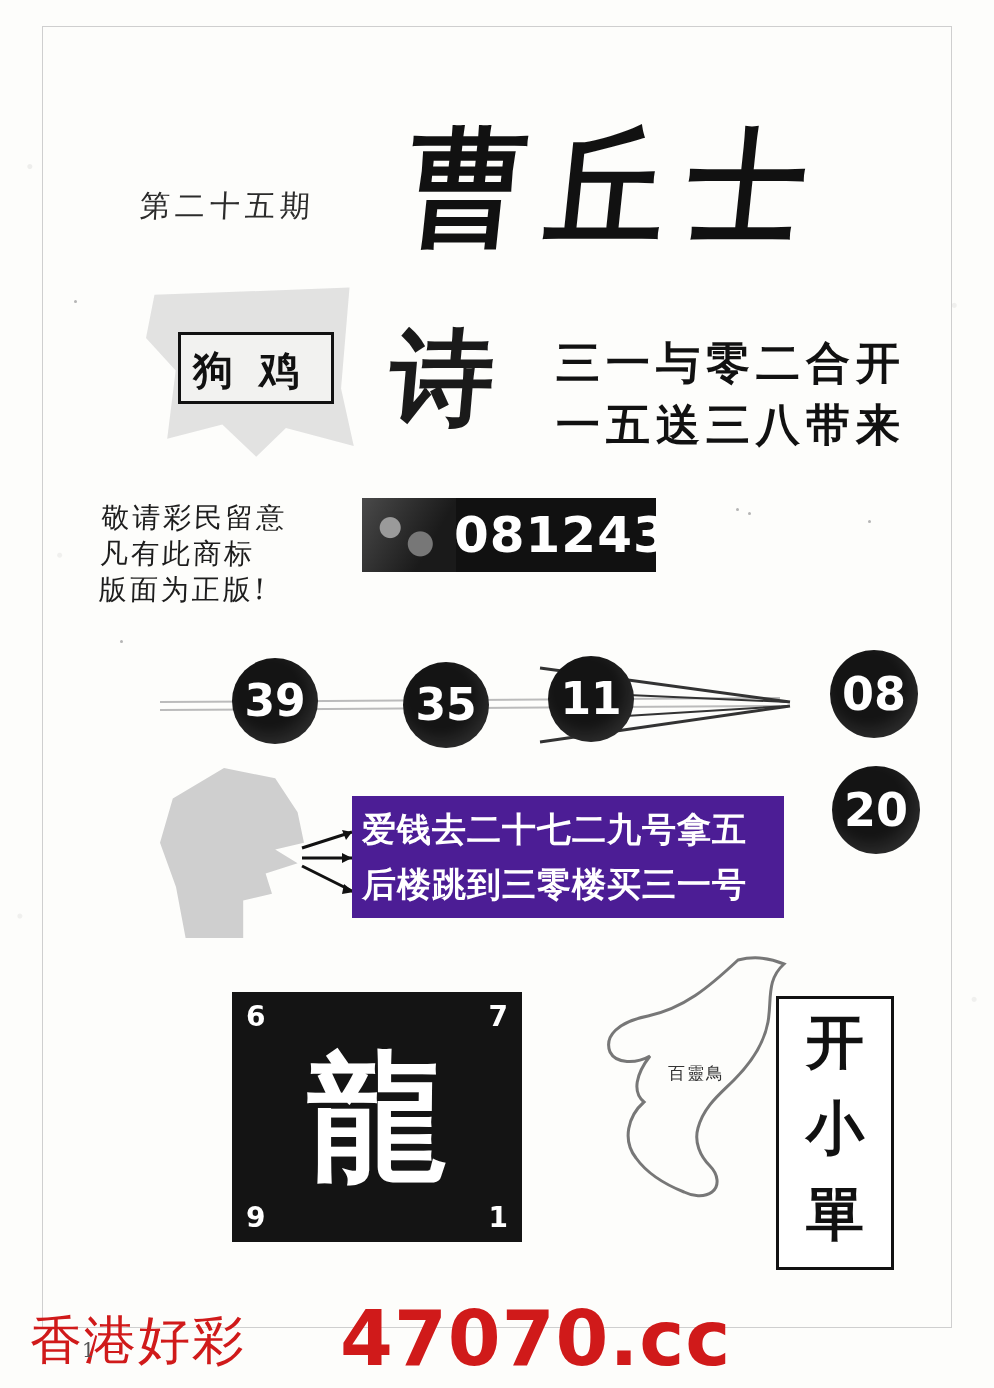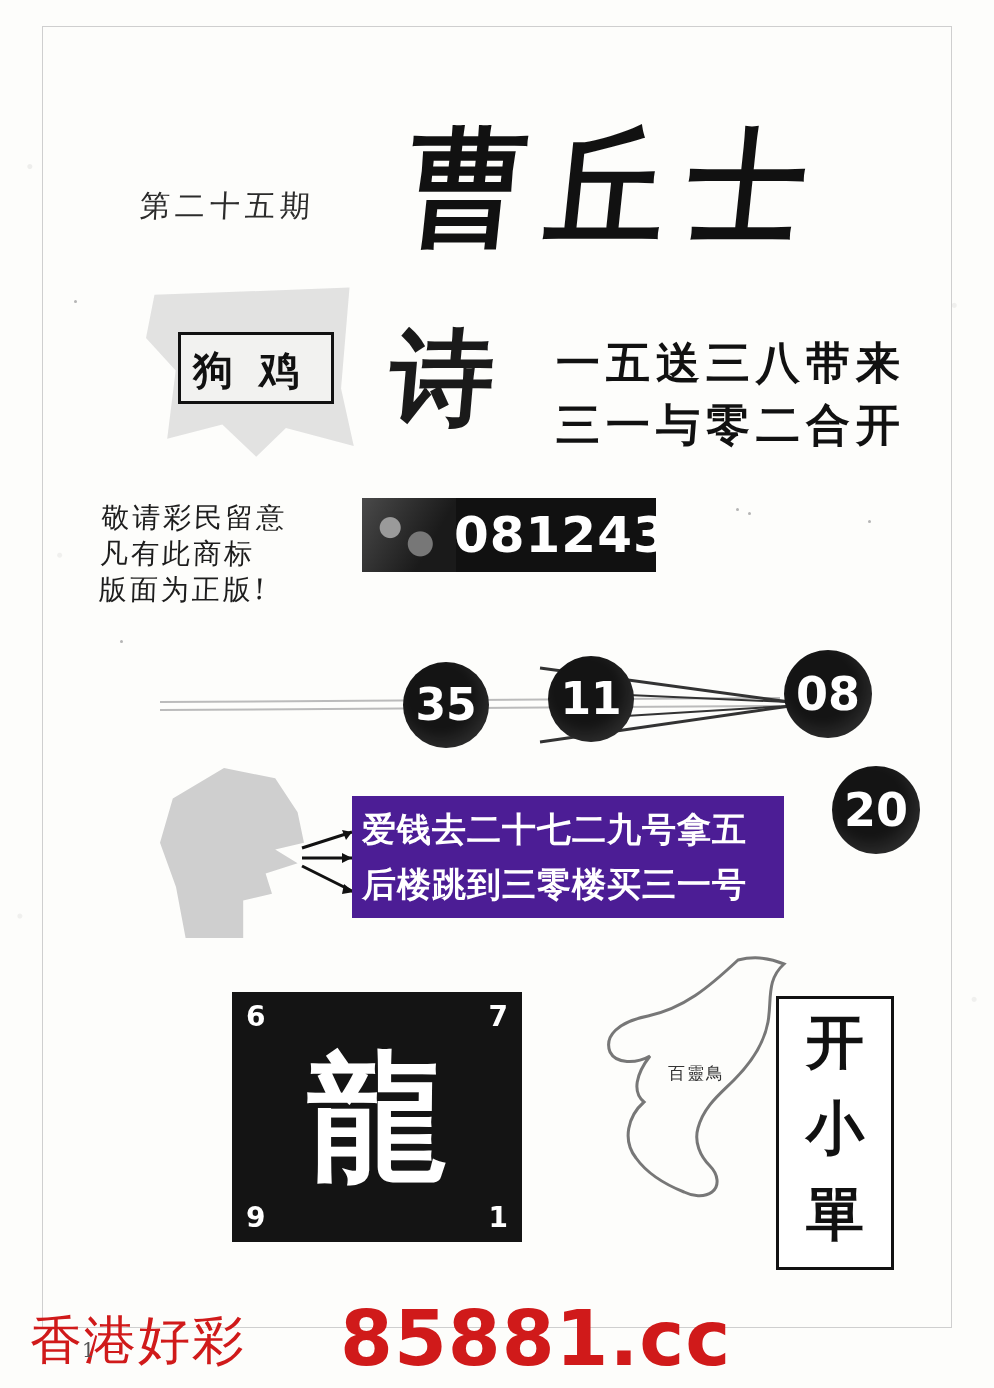--- a/index.html
+++ b/index.html
@@ -341,22 +341,22 @@
   <div class="zodiac-banner">
     <div class="zodiac-shape"></div>
     <div class="zodiac-box">
       <span class="zodiac-1">狗</span>
       <span class="zodiac-2">鸡</span>
     </div>
   </div>
 
   <div class="poem-char">诗</div>
   <div class="poem-lines">
+    <div>三一与零二合开</div>
     <div>一五送三八带来</div>
-    <div>三一与零二合开</div>
   </div>
 
   <div class="notice">
     <div>敬请彩民留意</div>
     <div>凡有此商标</div>
     <div>版面为正版!</div>
   </div>
 
   <div class="stamp-band">
     <div class="stamp-art"></div>
@@ -365,24 +365,25 @@
 
   <svg class="arrow-lines" viewBox="0 0 640 110">
     <line x1="0" y1="52" x2="620" y2="48" stroke="#bbb" stroke-width="2"></line>
     <line x1="0" y1="60" x2="620" y2="56" stroke="#bbb" stroke-width="2"></line>
     <line x1="380" y1="18" x2="630" y2="52" stroke="#333" stroke-width="3"></line>
     <line x1="380" y1="92" x2="630" y2="56" stroke="#333" stroke-width="3"></line>
     <line x1="400" y1="42" x2="628" y2="52" stroke="#333" stroke-width="2"></line>
     <line x1="400" y1="70" x2="628" y2="56" stroke="#333" stroke-width="2"></line>
   </svg>
 
+  <div class="ball ball-main" style="left:232px; top:658px;">39</div>
   <div class="ball ball-main" style="left:403px; top:662px;">35</div>
   <div class="ball ball-main" style="left:548px; top:656px;">11</div>
 
-  <div class="ball ball-side" style="left:784px; top:650px;">08</div>
+  <div class="ball ball-side" style="left:830px; top:650px;">08</div>
   <div class="ball ball-side" style="left:832px; top:766px;">20</div>
 
   <div class="head-silhouette"></div>
   <svg class="msg-arrows" viewBox="0 0 70 100">
     <line x1="2" y1="38" x2="52" y2="22" stroke="#111" stroke-width="3"></line>
     <polygon points="52,22 42,20 46,30" fill="#111"></polygon>
     <line x1="2" y1="48" x2="52" y2="48" stroke="#111" stroke-width="3"></line>
     <polygon points="52,48 42,43 42,53" fill="#111"></polygon>
     <line x1="2" y1="56" x2="54" y2="82" stroke="#111" stroke-width="3"></line>
     <polygon points="54,82 44,74 42,84" fill="#111"></polygon>
@@ -410,16 +411,16 @@
   <div class="bird-label">百靈鳥</div>
 
   <div class="vert-box">
     <span>开</span>
     <span>小</span>
     <span>單</span>
   </div>
 
   <div class="footer">
     <div class="footer-cn">香港好彩</div>
-    <div class="footer-url">85881.cc</div>
+    <div class="footer-url">47070.cc</div>
   </div>
   <div class="page-num">1</div>
 </div>
 
 </body></html>

